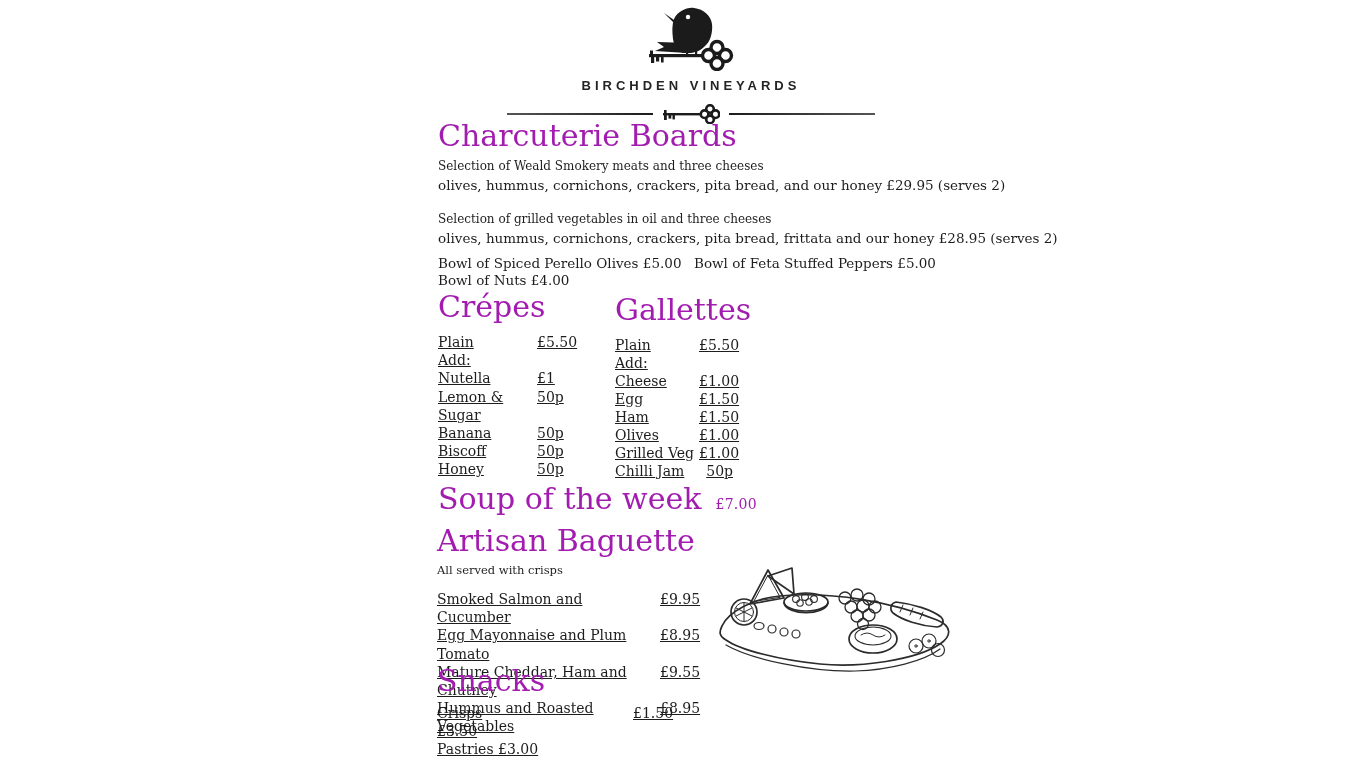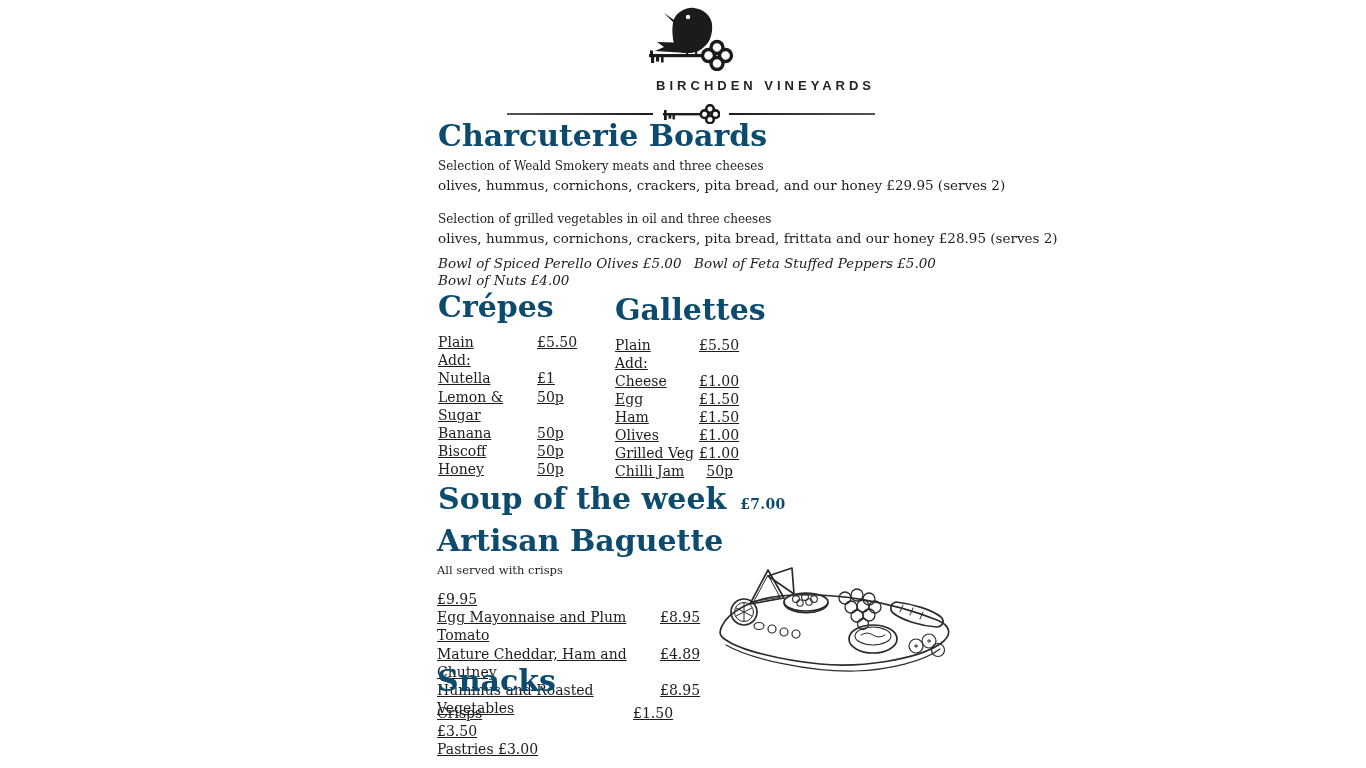--- a/index.html
+++ b/index.html
@@ -2,37 +2,37 @@
 <html><head>
 <meta charset="utf-8">
 <style>
   * { margin:0; padding:0; box-sizing:border-box; }
   html,body { background:#fff; }
   .canvas {
     position:relative; width:1366px; height:768px; background:#ffffff;
     font-family:"DejaVu Serif", serif; color:#1d1d1d; overflow:hidden;
   }
   
-  .header { position:absolute; top:5px; left:507px; width:368px; text-align:right; }
+  .header { position:absolute; top:5px; left:507px; width:368px; text-align:center; }
   .logo { display:block; margin:0 auto; }
   .brand-name {
     margin-top:7px; font-family:"Liberation Sans", sans-serif;
     font-weight:bold; font-size:13px; letter-spacing:4px; color:#242424;
   }
   .divider { display:flex; align-items:center; margin-top:11px; gap:9px; }
   .divider .rule { flex:1; height:2px; background:linear-gradient(90deg,#555,#1c1c1c); }
   .divider .rule.right { background:linear-gradient(90deg,#1c1c1c,#555); }
   
-  h1.menu-heading { font-size:30px; font-weight:700; line-height:34px; color:#0c4a6e; white-space:nowrap; }
+  h1.menu-heading { font-size:30px; font-weight:400; line-height:34px; color:#a21caf; white-space:nowrap; }
   .abs { position:absolute; }
   .sel-name { font-size:12px; line-height:19px; margin-top:4px; }
   .sel-detail { font-size:13.5px; line-height:18px; }
   .sel-gap { height:12px; }
   .bowls { font-size:13.5px; line-height:16.5px; width:560px; }
-  .bowl-row { position:relative; height:16.5px;font-style:italic; }
+  .bowl-row { position:relative; height:16.5px; }
   .bowl-left { position:absolute; left:0; white-space:nowrap; }
   .bowl-right { position:absolute; left:256px; white-space:nowrap; }
   .price-list { margin-top:9px;text-decoration:underline; }
   .price-row { display:flex; font-size:14px; line-height:18.2px; }
   .crepes .price-row .nm { flex:0 0 99px; }
   .crepes .price-row .pr { text-align:left; }
   .gallettes .price-row { line-height:18px; }
   .gallettes .price-row .nm { flex:0 0 84px; }
   .gallettes .price-row .pr { flex:0 0 34px; text-align:right; }
   .baguette .price-row .nm { flex:0 0 223px; }
@@ -225,31 +225,32 @@
       <span>Soup of the week</span><span class="soup-price">£7.00</span>
     </h1>
   </div>
 
   <div class="abs baguette" style="left:437px; top:524px;">
     <h1 class="menu-heading">Artisan Baguette</h1>
     <div class="note">All served with crisps</div>
     <div class="price-list">
 
         <div class="price-row">
+          <span class="nm">Smoked Salmon and Cucumber</span>
           <span class="pr">£9.95</span>
         </div>
 
         <div class="price-row">
           <span class="nm">Egg Mayonnaise and Plum Tomato</span>
           <span class="pr">£8.95</span>
         </div>
 
         <div class="price-row">
           <span class="nm">Mature Cheddar, Ham and Chutney</span>
-          <span class="pr">£4.89</span>
+          <span class="pr">£9.55</span>
         </div>
 
         <div class="price-row">
           <span class="nm">Hummus and Roasted Vegetables</span>
           <span class="pr">£8.95</span>
         </div>
       </div>
   </div>
 
   <div class="abs snacks" style="left:437px; top:664px;">

